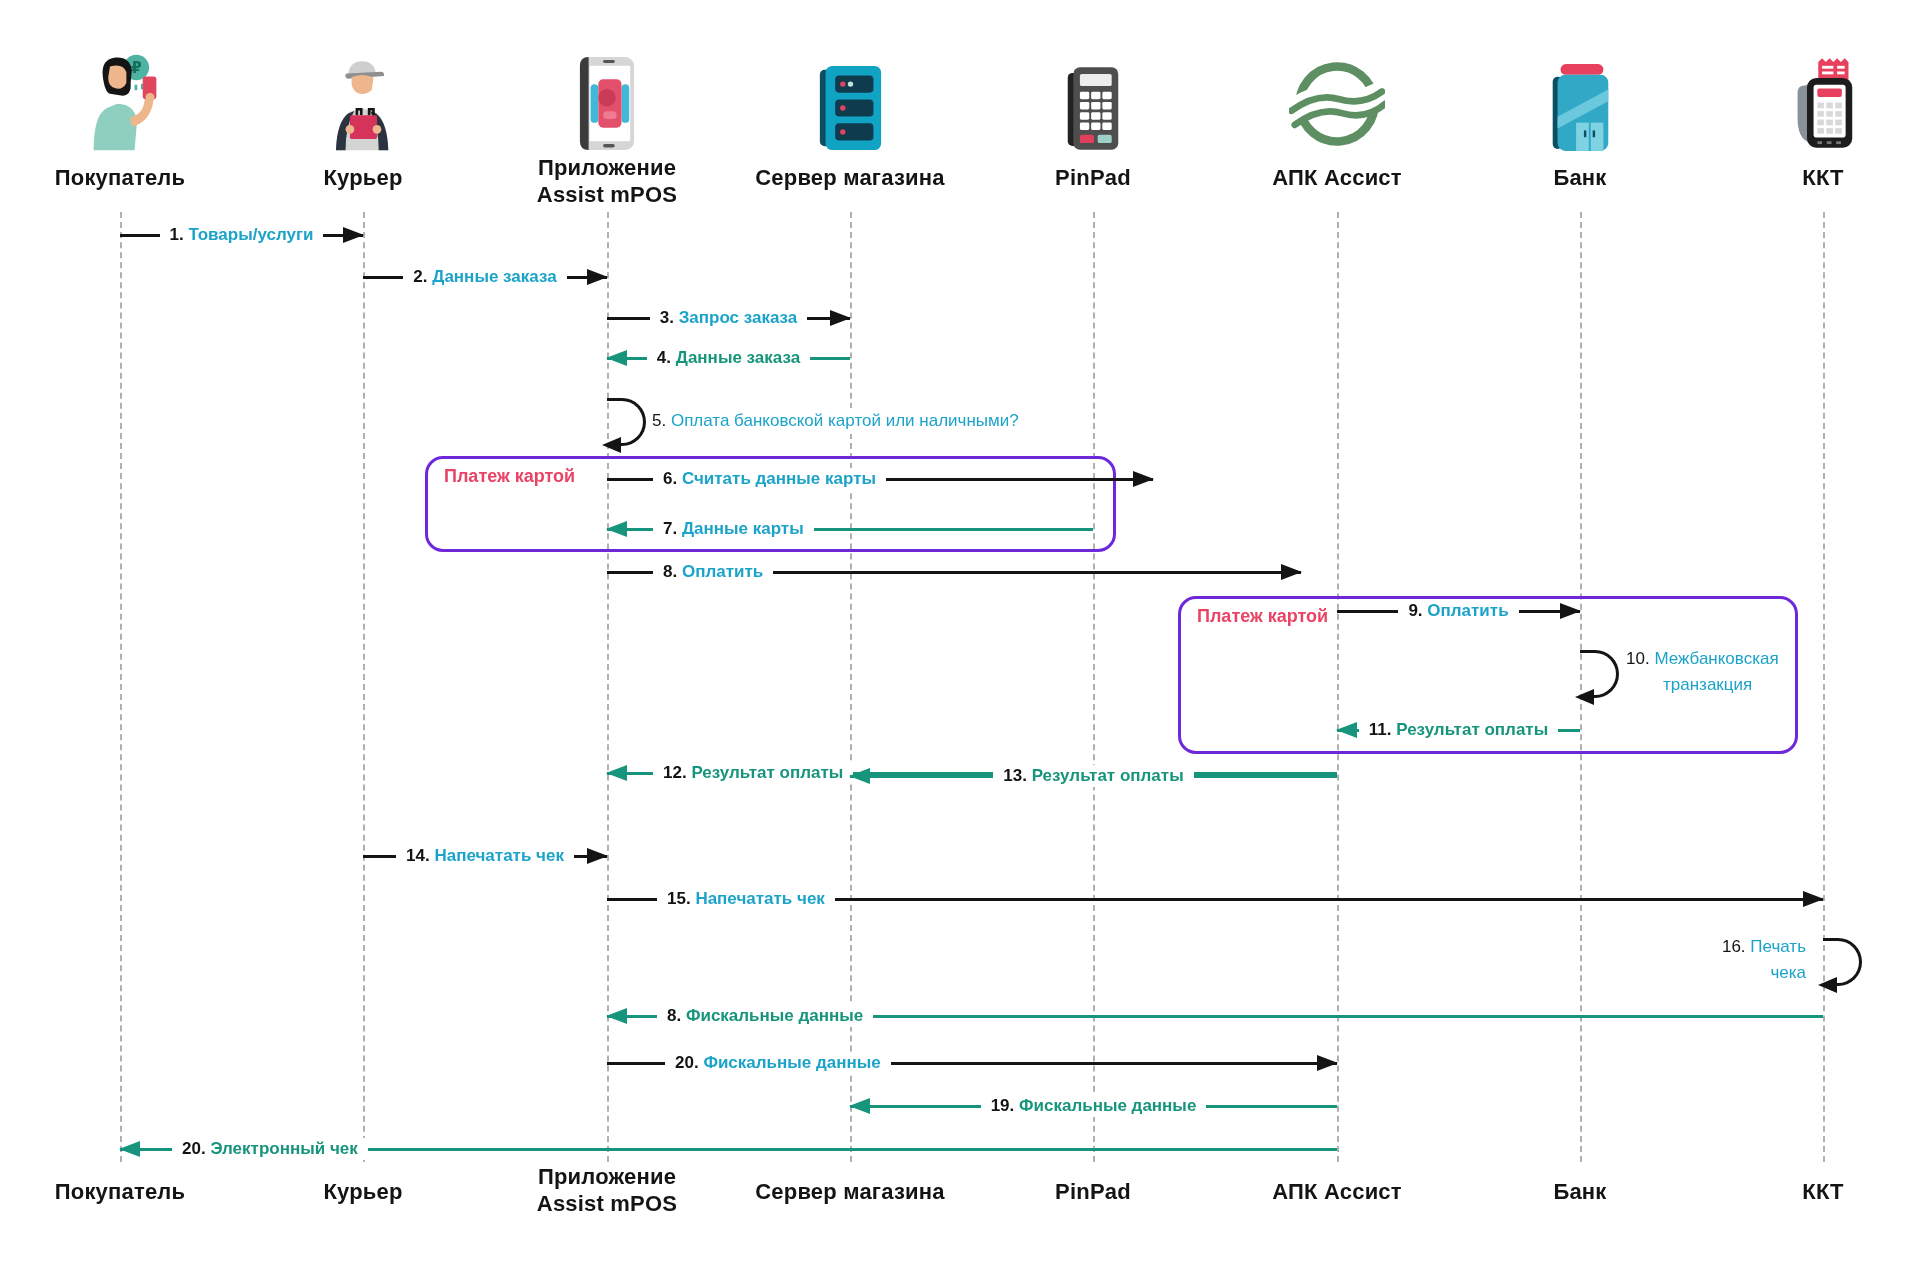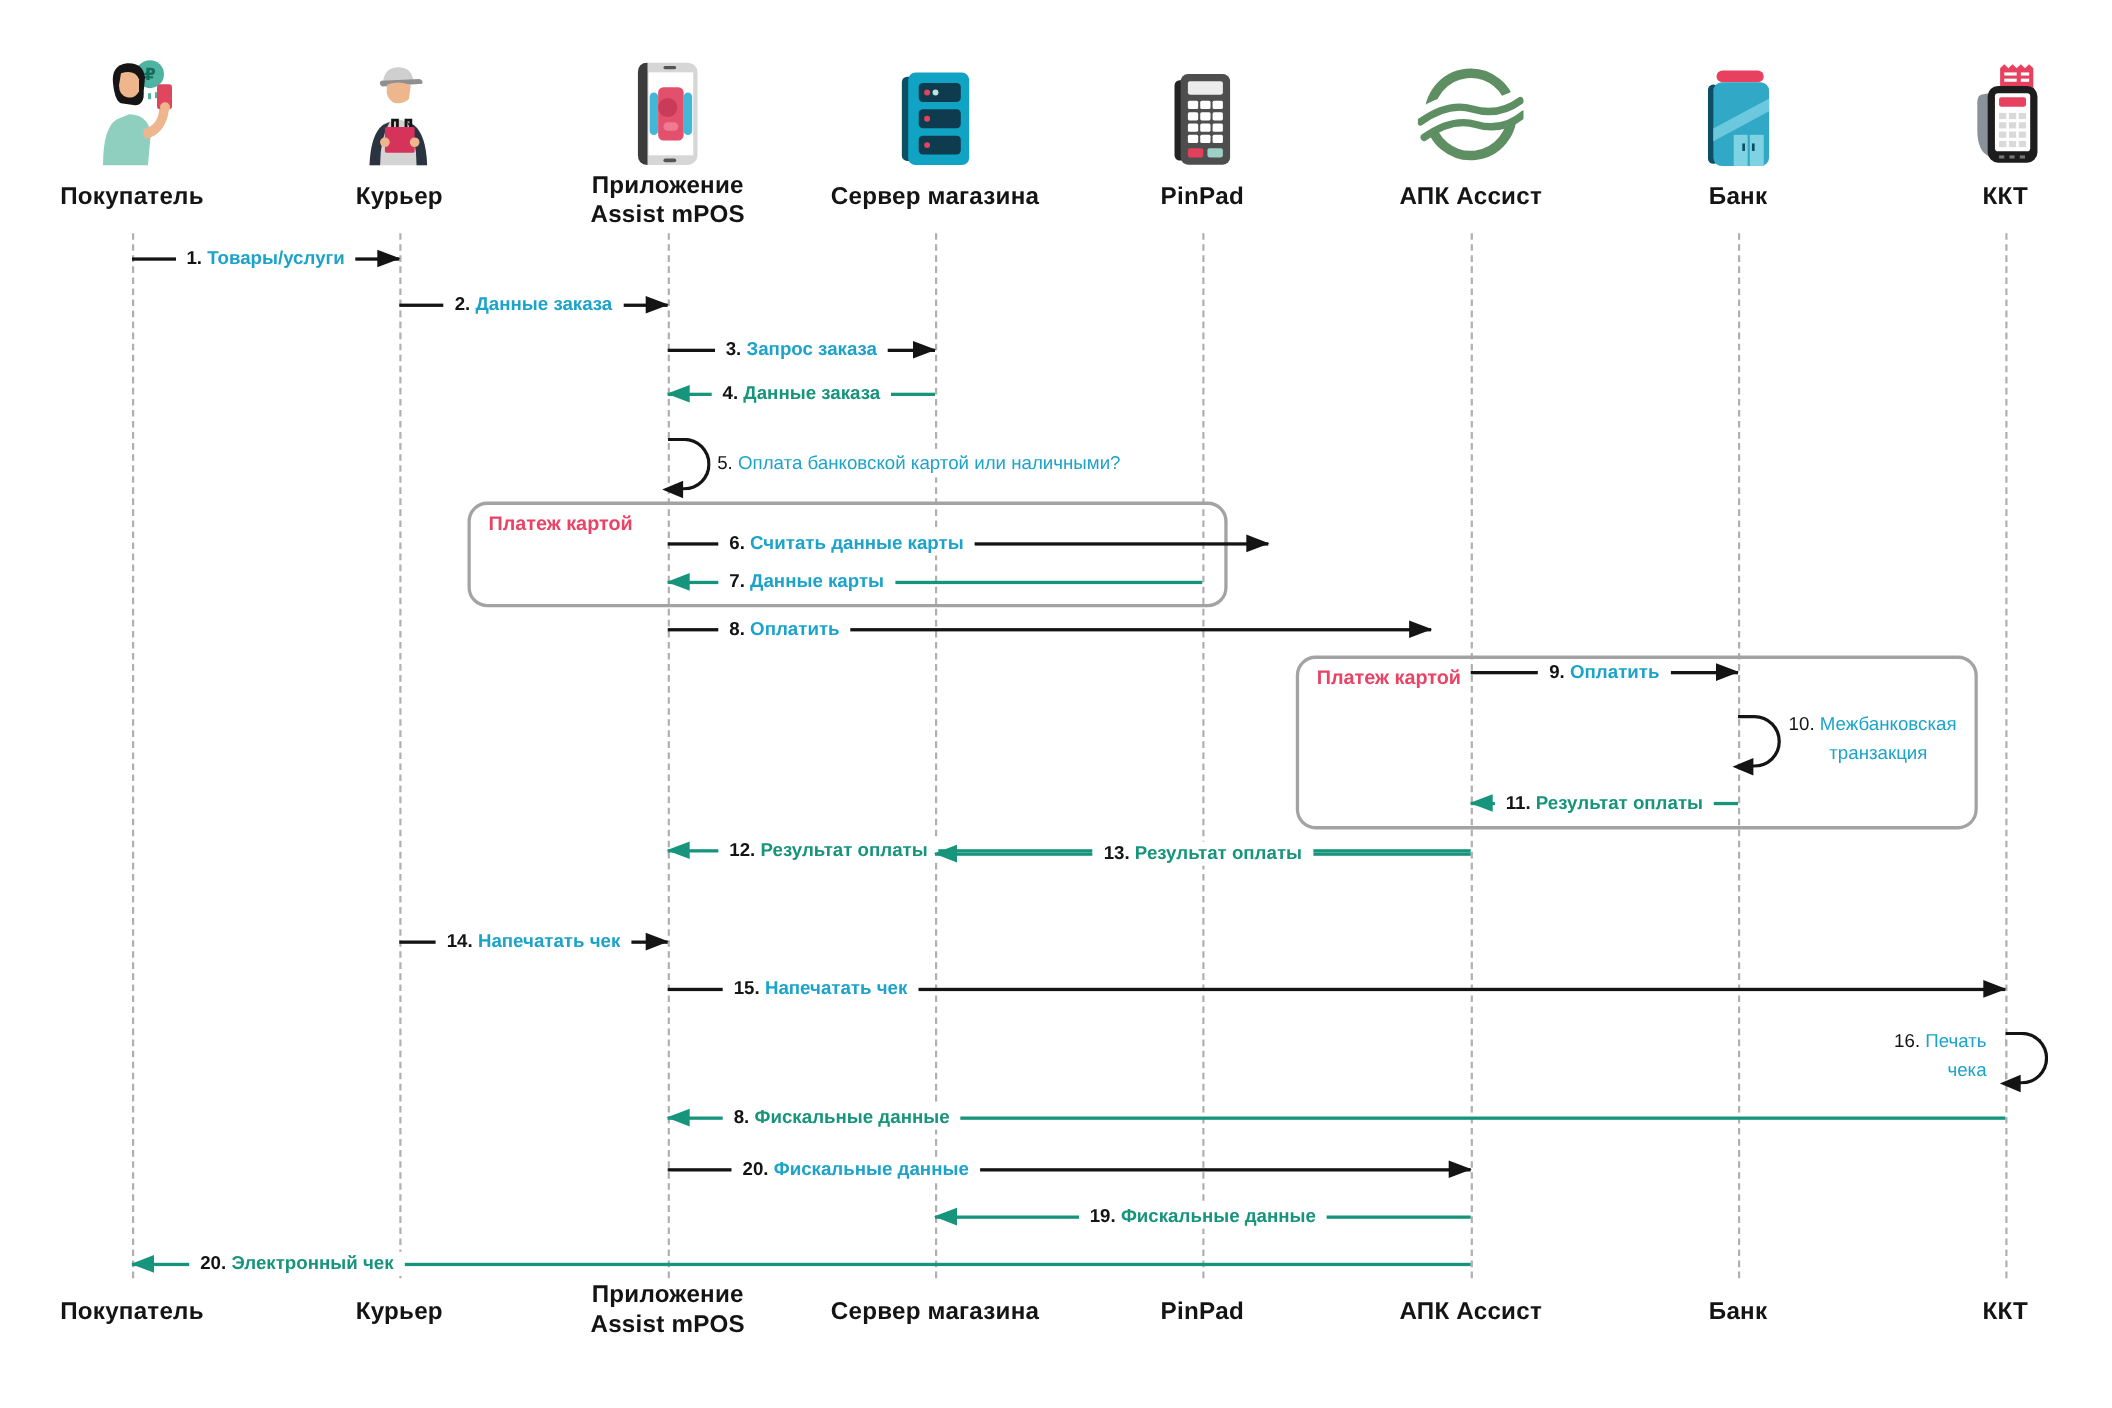--- a/index.html
+++ b/index.html
@@ -30,21 +30,21 @@
   .resp{color:#17947C;}
 
   
   .selfloop{position:absolute;width:36px;height:42px;border:3px solid #141414;border-left:none;
             border-radius:0 24px 24px 0;z-index:4;}
   .selfloop .ah{left:-5px;top:auto;bottom:-10px;transform:none;border-top:8px solid transparent;
                 border-bottom:8px solid transparent;border-right:19px solid #141414;}
   .loop-label{position:absolute;font-size:17px;font-weight:400;white-space:nowrap;line-height:26px;z-index:4;background:#fff;}
 
   
-  .frame{position:absolute;border:3px solid #a3a3a3;border-radius:18px;z-index:3;background:transparent;}
+  .frame{position:absolute;border:3px solid #6d28d9;border-radius:18px;z-index:3;background:transparent;}
   .frame-label{position:absolute;left:16px;top:7px;font-size:18px;font-weight:700;color:#E94365;white-space:nowrap;}
 </style>
 </head>
 <body>
 
 <div id="stage">
 
   <div class="lifeline" style="left:120px"></div>
   <div class="lifeline" style="left:363px"></div>
   <div class="lifeline" style="left:607px"></div>
@@ -253,21 +253,21 @@
     <div class="mlabel"><span class="mnum">4.</span> <span class="resp">Данные заказа</span></div>
   </div>
 
   <div class="selfloop" style="left:607px;top:398px">
     <div class="ah"></div>
   </div>
   <div class="loop-label" style="left:652px;top:408px">
     <span class="mnum">5.</span> <span class="req">Оплата банковской картой или наличными?</span>
   </div>
 
-  <div class="msg offset" style="left:607px;top:484px;width:546px">
+  <div class="msg offset" style="left:607px;top:469px;width:546px">
     <div class="mline"></div>
       <div class="ah ah-r"></div>
     <div class="mlabel" style="margin-left:46px"><span class="mnum">6.</span> <span class="req">Считать данные карты</span></div>
   </div>
 
   <div class="msg teal offset" style="left:607px;top:519px;width:486px">
     <div class="mline"></div>
       <div class="ah ah-l"></div>
     <div class="mlabel" style="margin-left:46px"><span class="mnum">7.</span> <span class="req">Данные карты</span></div>
   </div>

